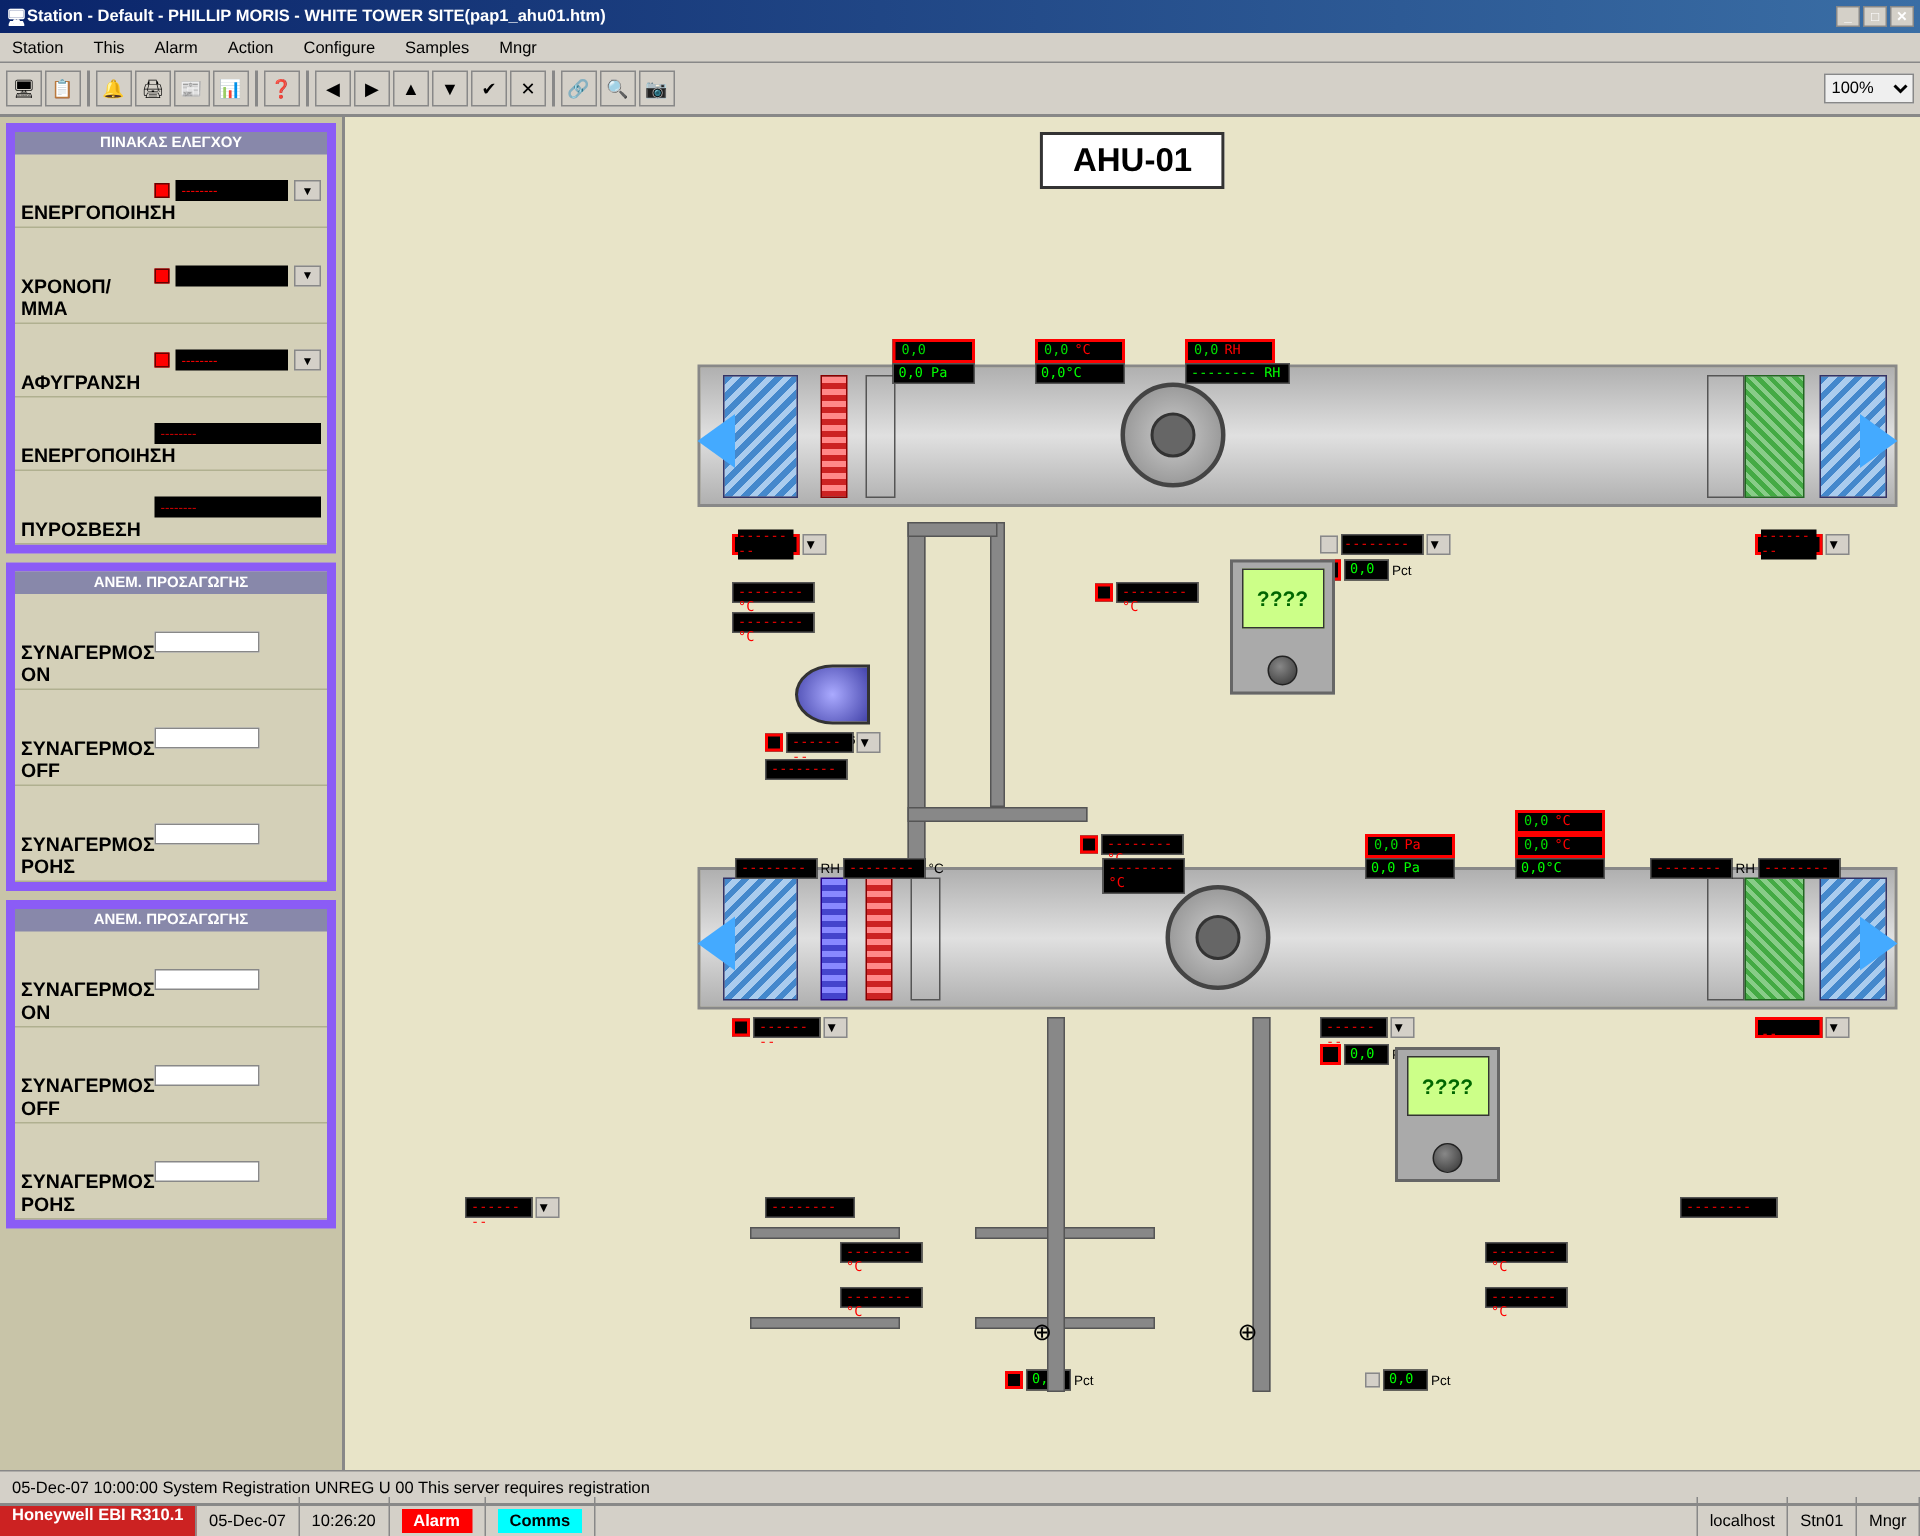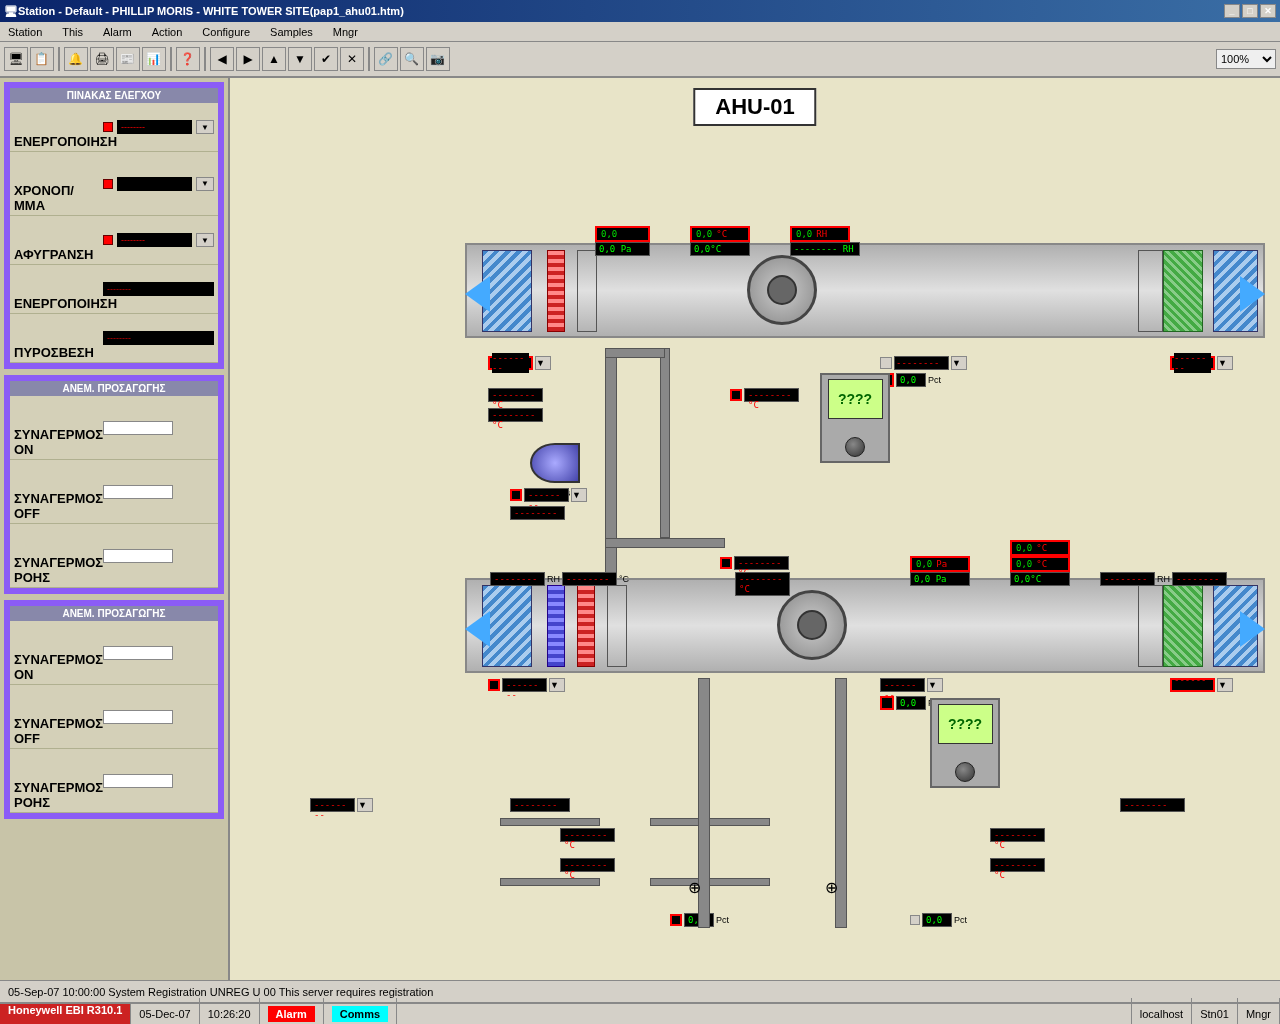--- a/index.html
+++ b/index.html
@@ -720,21 +720,21 @@
     <div class="pipe-v" style="top:600px;left:605px;width:12px;height:250px;"></div>
 
     <div style="position:absolute;top:800px;left:458px;font-size:16px;">⊕</div>
     <div style="position:absolute;top:800px;left:595px;font-size:16px;">⊕</div>
 
   </div>
 
 </div>
 
 <div id="status-bar">
-  <span>05-Sep-07  10:00:00  System  Registration  UNREG  U 00  This server requires registration</span>
+  <span>05-Dec-07  10:00:00  System  Registration  UNREG  U 00  This server requires registration</span>
 </div>
 
 <div id="info-bar">
   <div class="info-cell-red">
     <span>Honeywell EBI R310.1</span>
   </div>
   <div class="info-cell">
     <span>05-Dec-07</span>
   </div>
   <div class="info-cell">

